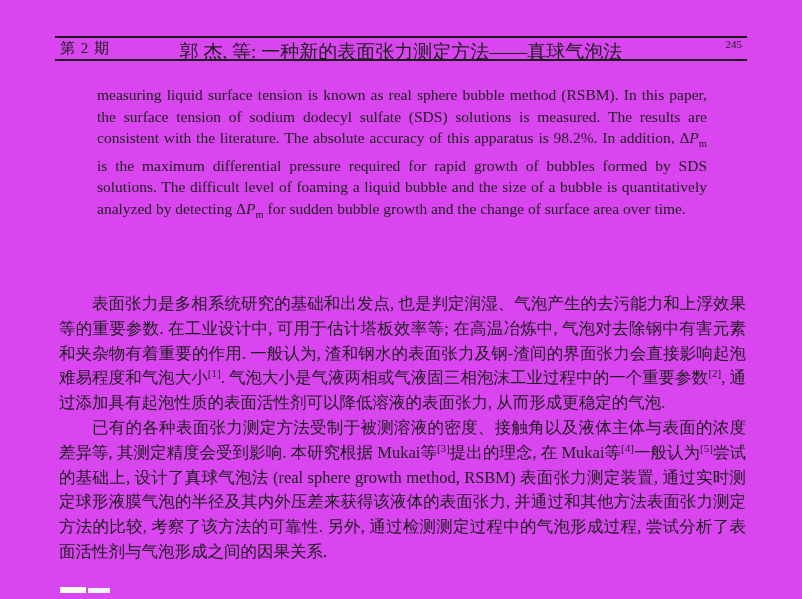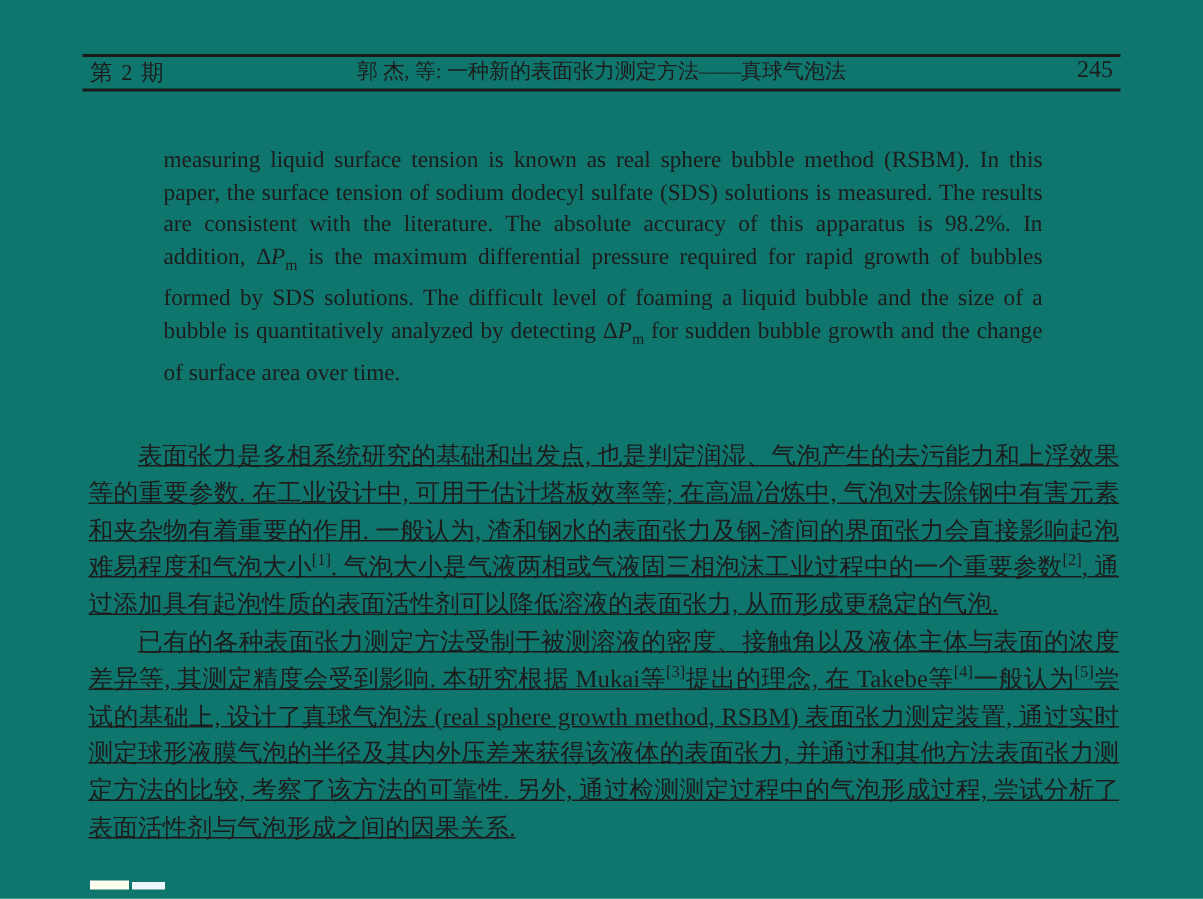--- a/index.html
+++ b/index.html
@@ -6,53 +6,53 @@
   body {
     width: 802px; height: 599px;
     background: #ffffff;
     font-family: "Liberation Serif", "DejaVu Serif", serif;
     color: #1c1c1c;
     overflow: hidden;
     position: relative;
   }
   .page {
     position: absolute; inset: 0;
-    background: #0f766e;
+    background: #d946ef;
   }
   .rule { position: absolute; background: #1a1a1a; }
   .rule-top    { left: 55px; top: 36px; width: 692px; height: 2px; }
   .rule-bottom { left: 55px; top: 59px; width: 692px; height: 2px; }
 
   .header-issue {
     position: absolute; left: 60px; top: 39px;
     font-size: 15px; letter-spacing: 1px; white-space: nowrap;
   }
   .header-title {
     position: absolute; left: 120px; right: 120px; top: 39px;
-    text-align: center; font-size: 14px; white-space: nowrap;
+    text-align: center; font-size: 19px; white-space: nowrap;
   }
   .header-page {
     position: absolute; right: 60px; top: 38px;
-    font-size: 16px;
+    font-size: 11px;
   }
 
   .abstract-block {
     position: absolute; left: 97px; top: 84px; width: 610px;
     font-size: 15.5px; line-height: 21.6px;
     text-align: justify;
   }
-  .abstract-block p { margin: 12px; }
+  .abstract-block p { margin: 0; }
   .abstract-block sub { font-size: 10.5px; }
 
   .cn-body {
     position: absolute; left: 59px; top: 292px; width: 687px;
     font-size: 16.5px; line-height: 24.8px;
     text-align: justify;
   }
-  .cn-body p { margin: 0; text-indent: 2em; text-decoration: underline; }
+  .cn-body p { margin: 0; text-indent: 2em; }
   .cn-body sup { font-size: 11px; line-height: 0; }
 
   .bold { font-weight: bold; }
   .ital { font-style: italic; }
 
   .artifact { position: absolute; }
   .artifact-cream { left: 60px; top: 587px; width: 26px; height: 6px; background: #fffdf0; }
   .artifact-blue  { left: 88px; top: 588px; width: 22px; height: 5px; background: #eef5fd; }
 </style>
 </head>
@@ -65,19 +65,19 @@
   <div class="header-page">245</div>
   <div class="rule rule-top"></div>
   <div class="rule rule-bottom"></div>
 
   <div class="abstract-block">
     <p><span>measuring liquid surface tension is known as real sphere bubble method (RSBM). In this paper, the surface tension of sodium dodecyl sulfate (SDS) solutions is measured. The results are consistent with the literature. The absolute accuracy of this apparatus is 98.2%. In addition, </span><span>Δ</span><span class="ital">P</span><sub>m</sub><span> is the maximum differential pressure required for rapid growth of bubbles formed by SDS solutions. The difficult level of foaming a liquid bubble and the size of a bubble is quantitatively analyzed by detecting </span><span>Δ</span><span class="ital">P</span><sub>m</sub><span> for sudden bubble growth and the change of surface area over time.</span></p>
   </div>
 
   <div class="cn-body">
     <p><span>表面张力是多相系统研究的基础和出发点, 也是判定润湿、气泡产生的去污能力和上浮效果等的重要参数. 在工业设计中, 可用于估计塔板效率等; 在高温冶炼中, 气泡对去除钢中有害元素和夹杂物有着重要的作用. 一般认为, 渣和钢水的表面张力及钢-渣间的界面张力会直接影响起泡难易程度和气泡大小</span><sup>[1]</sup><span>. 气泡大小是气液两相或气液固三相泡沫工业过程中的一个重要参数</span><sup>[2]</sup><span>, 通过添加具有起泡性质的表面活性剂可以降低溶液的表面张力, 从而形成更稳定的气泡.</span></p>
-    <p><span>已有的各种表面张力测定方法受制于被测溶液的密度、接触角以及液体主体与表面的浓度差异等, 其测定精度会受到影响. 本研究根据 Mukai等</span><sup>[3]</sup><span>提出的理念, 在 Takebe等</span><sup>[4]</sup><span>一般认为</span><sup>[5]</sup><span>尝试的基础上, 设计了真球气泡法 (real sphere growth method, RSBM) 表面张力测定装置, 通过实时测定球形液膜气泡的半径及其内外压差来获得该液体的表面张力, 并通过和其他方法表面张力测定方法的比较, 考察了该方法的可靠性. 另外, 通过检测测定过程中的气泡形成过程, 尝试分析了表面活性剂与气泡形成之间的因果关系.</span></p>
+    <p><span>已有的各种表面张力测定方法受制于被测溶液的密度、接触角以及液体主体与表面的浓度差异等, 其测定精度会受到影响. 本研究根据 Mukai等</span><sup>[3]</sup><span>提出的理念, 在 Mukai等</span><sup>[4]</sup><span>一般认为</span><sup>[5]</sup><span>尝试的基础上, 设计了真球气泡法 (real sphere growth method, RSBM) 表面张力测定装置, 通过实时测定球形液膜气泡的半径及其内外压差来获得该液体的表面张力, 并通过和其他方法表面张力测定方法的比较, 考察了该方法的可靠性. 另外, 通过检测测定过程中的气泡形成过程, 尝试分析了表面活性剂与气泡形成之间的因果关系.</span></p>
   </div>
 
   <div class="artifact artifact-cream"></div>
   <div class="artifact artifact-blue"></div>
 
 </div>
 
 </body></html>

